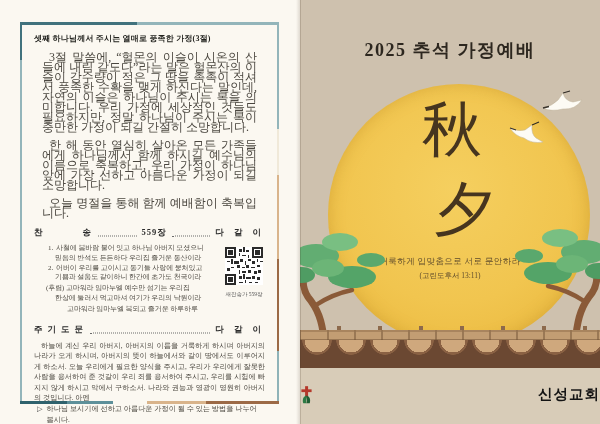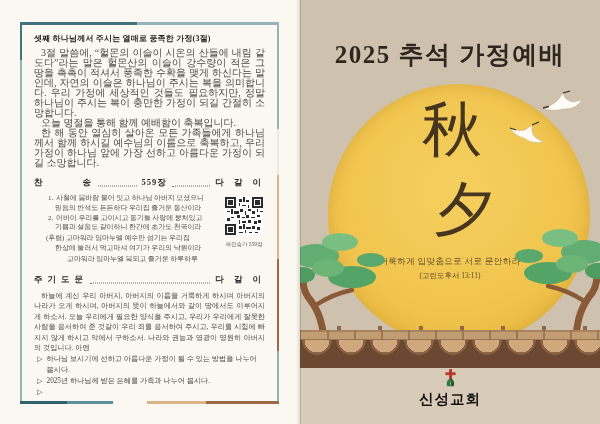--- a/index.html
+++ b/index.html
@@ -15,21 +15,21 @@
     background:linear-gradient(90deg,#41727d 0 45%,#93b5ba 45% 100%); }
   .edge-left { top:0; left:0; bottom:0; width:2px;
     background:linear-gradient(#41727d 0 10%,#93b5ba 10% 100%); }
   .edge-right { top:0; right:0; bottom:0; width:2px;
     background:linear-gradient(#93b5ba 0 28%,#f0e9d9 28% 40%,#d9b48b 40% 62%,#9c6a46 62% 86%,#8fb3b8 86% 100%); }
   .edge-bottom { bottom:0; left:0; right:0; height:3px;
     background:linear-gradient(90deg,#2f626d 0 18%,#5d909a 18% 36%,rgba(0,0,0,0) 36% 49%,#d9b48b 49% 72%,#9c6a46 72% 100%); }
   .content { position:absolute; inset:2px; padding:9px 12px; color:#4a463f; }
 
   .sermon-heading { margin:0 0 4px 0; font-size:8px; font-weight:700; color:#23231f; letter-spacing:.2px; }
-  .body-par { margin:0; font-size:10px; line-height:10px; text-align:justify; }
+  .body-par { margin:8px; font-size:12px; line-height:10px; text-align:justify; }
   .indent { text-indent:7px; }
 
   .order-line { display:flex; align-items:flex-end; font-weight:700; font-size:8.5px; color:#2b2b2b; margin-top:9px; }
   .leader { flex:1 1 auto; border-bottom:1.2px dotted #6a6a6a; margin:0 5px; transform:translateY(-2.5px); }
   .spread2 { letter-spacing:40px; margin-right:-38px; white-space:nowrap; }
   .spread4 { letter-spacing:5px; margin-right:-3px; white-space:nowrap; }
   .ol-mid { letter-spacing:1px; }
   .ol-right { letter-spacing:4px; white-space:nowrap; }
 
   .hymn-block { position:relative; margin-top:5px; padding-right:50px; }
@@ -44,21 +44,21 @@
 
   .prayer-par { margin:5px 0 0 0; font-size:7.2px; line-height:10.5px; text-align:justify; text-indent:7px; }
 
   .family-title { text-align:center; font-weight:700; font-size:8.5px; margin:11px 0 5px; color:#2e2e2e; letter-spacing:1px; }
   .family-item { display:flex; gap:4px; font-size:7.2px; line-height:11px; margin-left:3px; }
   .family-item .bullet { color:#4c4c4c; }
 
   
   .right-page { left:300px; background:#cec1ae; overflow:hidden; }
   .cover-title { position:absolute; top:38px; width:100%; text-align:center;
-    font-size:25px; font-weight:600; color:#2d271f; letter-spacing:1.5px; z-index:2; }
+    font-size:18px; font-weight:600; color:#2d271f; letter-spacing:1.5px; z-index:2; }
   .moon { position:absolute; left:28px; top:84px; width:262px; height:262px; border-radius:50%;
     background:radial-gradient(circle at 48% 40%, #f5cf5f 0%, #f1c54f 55%, #ecbc43 80%, #e6b238 100%);
     box-shadow:inset 0 0 16px rgba(178,128,28,.38); z-index:1; }
   .moon-chars { position:absolute; left:122px; top:90px; z-index:2;
     font-size:60px; line-height:80px; color:#46351f; }
   .moon-chars span { display:block; }
   .moon-chars .c2 { margin-left:12px; }
   .quote { position:absolute; top:256px; width:100%; text-align:center; z-index:2;
     font-size:8.5px; color:#5e4b2b; letter-spacing:.4px; }
   .quote-ref { position:absolute; top:271px; width:100%; text-align:center; z-index:2;
@@ -75,22 +75,22 @@
   .wall-caps { height:10px; background:#c29d73;
     background-image:repeating-linear-gradient(90deg, rgba(122,90,60,.55) 0 1.5px, rgba(0,0,0,0) 1.5px 27px);
     box-shadow:inset 0 2px 0 rgba(150,115,80,.6), inset 0 -1px 0 rgba(110,80,52,.5); }
   .wall-caps::before { content:""; position:absolute; top:-4px; left:0; right:0; height:4px;
     background:repeating-linear-gradient(90deg, rgba(0,0,0,0) 0 37px, #8d6a4c 37px 41px); }
   .wall-scallops { height:16px; background-color:#6b4832;
     background-image:radial-gradient(circle at 17px 0px, #cfa87d 0 12.5px, #8a6143 12.5px 14.5px, rgba(0,0,0,0) 15px);
     background-size:34px 16px; background-repeat:repeat-x; }
   .wall-band { height:12px; background:#6b4832; }
   .wall-face { flex:1; background:#d8ccb8; }
-  .church-logo { position:absolute; top:369px; left:0; right:0; z-index:7;
-    display:flex; justify-content:space-between; align-items:center; gap:3px;flex-direction:column; }
+  .church-logo { position:absolute; top:385px; left:0; right:0; z-index:7;
+    display:flex; justify-content:space-between; align-items:center; gap:3px; }
   .church-name { font-family:"Liberation Sans", sans-serif; font-weight:800;
     font-size:14.5px; color:#141414; letter-spacing:1px; }
 
   .crease { position:absolute; left:296px; top:0; width:5px; height:100%; z-index:9;
     background:linear-gradient(90deg, rgba(90,70,50,0) 0%, rgba(80,60,40,.14) 70%, rgba(55,40,25,.2) 100%); }
 </style>
 </head>
 <body>
 
 <div class="screen">
@@ -98,22 +98,22 @@
   <div class="page left-page">
     <div class="frame">
       <div class="edge edge-top"></div>
       <div class="edge edge-left"></div>
       <div class="edge edge-right"></div>
       <div class="edge edge-bottom"></div>
 
       <div class="content">
         <p class="sermon-heading">셋째 하나님께서 주시는 열매로 풍족한 가정(3절)</p>
         <p class="body-par indent">3절 말씀에, “헐몬의 이슬이 시온의 산들에 내림 같도다”라는 말은 헐몬산의 이슬이 강수량이 적은 그 땅을 촉촉이 적셔서 풍족한 수확을 맺게 하신다는 말인데, 자연의 이슬은 하나님이 주시는 복을 의미합니다. 우리 가정에 세상적인 것들도 필요하지만, 정말 하나님이 주시는 복이 충만한 가정이 되길 간절히 소망합니다.</p>
+        <p class="body-par indent">한 해 동안 열심히 살아온 모든 가족들에게 하나님께서 함께 하시길 예수님의 이름으로 축복하고, 우리 가정이 하나님 앞에 가장 선하고 아름다운 가정이 되길 소망합니다.</p>
         <p class="body-par indent">오늘 명절을 통해 함께 예배함이 축복입니다.</p>
-        <p class="body-par indent">한 해 동안 열심히 살아온 모든 가족들에게 하나님께서 함께 하시길 예수님의 이름으로 축복하고, 우리 가정이 하나님 앞에 가장 선하고 아름다운 가정이 되길 소망합니다.</p>
 
         <div class="order-line">
           <span class="spread2">찬송</span>
           <span class="leader"></span>
           <span class="ol-mid">559장</span>
           <span class="leader"></span>
           <span class="ol-right">다 같 이</span>
         </div>
 
         <div class="hymn-block">

